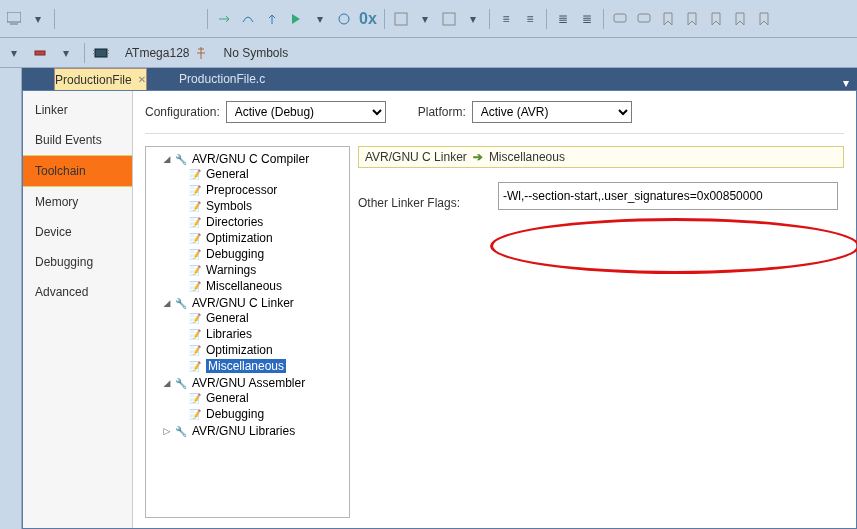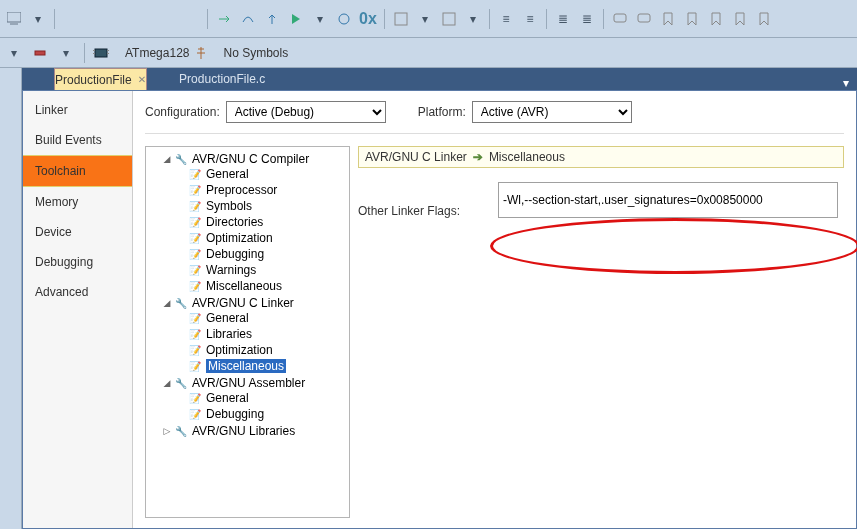--- a/index.html
+++ b/index.html
@@ -24,21 +24,21 @@
   .cfg-row { display:flex; align-items:center; gap:6px; border-bottom:1px solid #ddd; padding-bottom:10px; }
   .cfg-row label { color:#333; }
   .combo { height:22px; border:1px solid #7a7a7a; background:#fff; padding:0 4px; }
   .lower { display:flex; gap:8px; flex:1; }
   .tree-panel { width:205px; border:1px solid #b5b5b5; background:#fff; overflow:auto; padding:4px 2px; }
   .settings-panel { flex:1; display:flex; flex-direction:column; }
   .bcrumb { background:#fffef0; border:1px solid #d8cd80; padding:3px 6px; color:#333; display:flex; align-items:center; gap:6px; }
   .bcrumb .arrow { color:#5a8a3a; font-weight:bold; }
   .flag-row { display:flex; align-items:flex-end; gap:10px; margin-top:14px; position:relative; }
   .flag-row label { width:130px; color:#333; }
-  .flag-input { flex:1; max-width:340px; border:1px solid #a0a0a0; padding:2px 4px; height:36px; background:#fff; }
+  .flag-input { flex:1; max-width:340px; border:1px solid #a0a0a0; padding:2px 4px; height:28px; background:#fff; }
   .ellipse { position:absolute; border:3px solid #d11; border-radius:50%; width:370px; height:56px; left:490px; top:218px; pointer-events:none; }
   
   .tree ul { list-style:none; margin:0; padding-left:14px; }
   .tree li { padding:1px 0; white-space:nowrap; display:flex; align-items:center; gap:3px; }
   .tree li > ul { width:100%; }
   .tree .row { display:flex; align-items:center; gap:3px; cursor:pointer; }
   .tree .exp { width:10px; color:#666; font-size:9px; display:inline-block; text-align:center; }
   .tree .ic { width:14px; height:14px; display:inline-flex; align-items:center; justify-content:center; font-size:10px; }
   .tree .nm { color:#000000; }
   .tree .sel .nm { background:#2a6ac1; color:#fff; padding:0 2px; }

